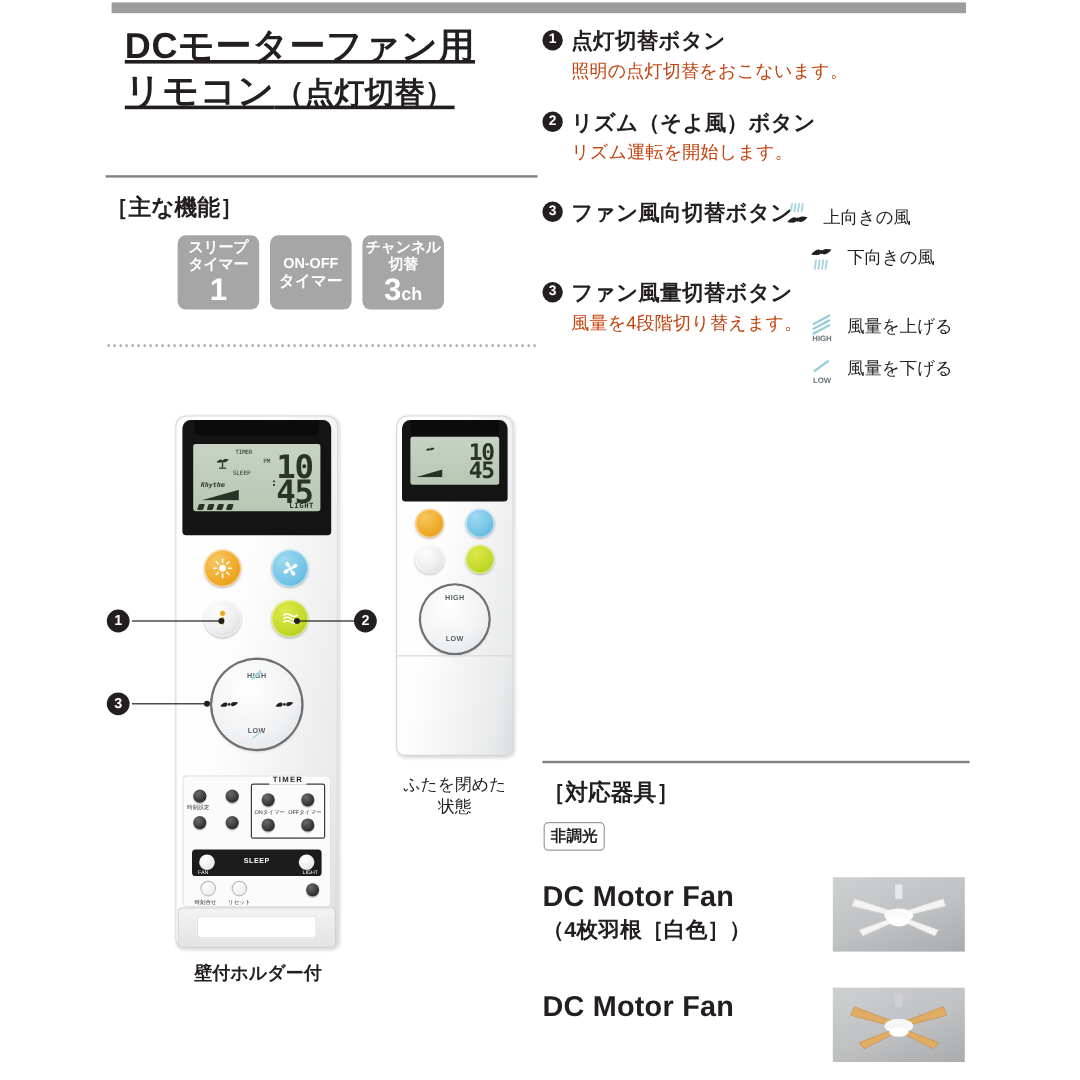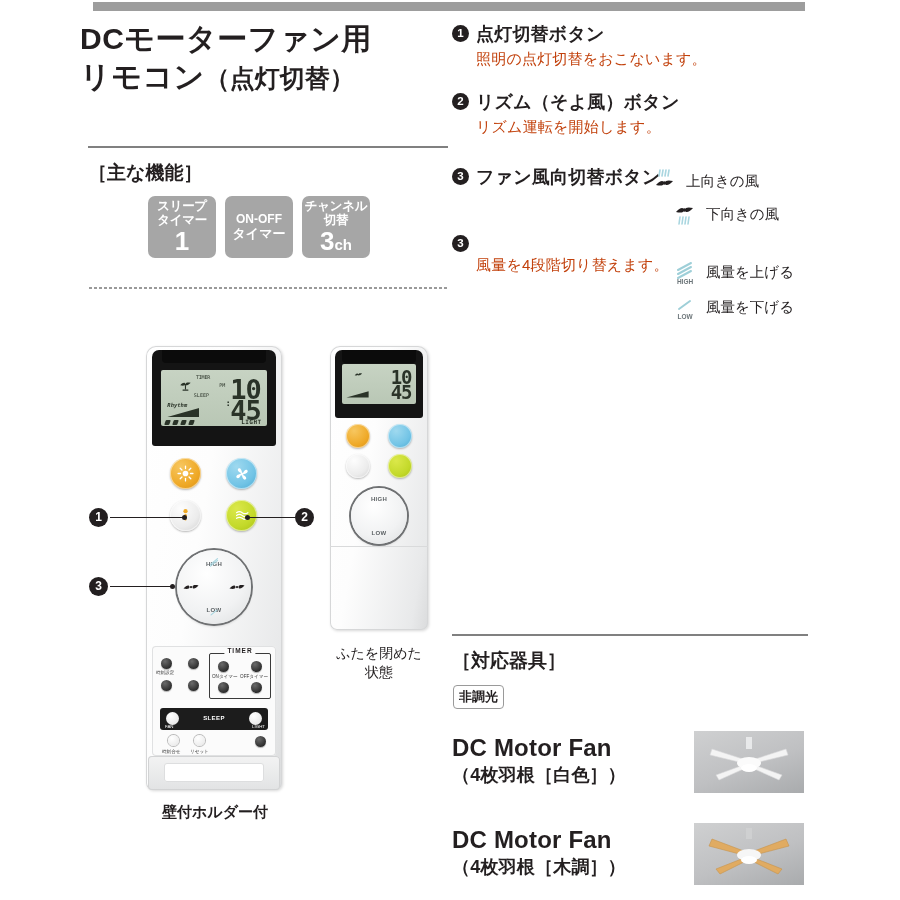--- a/index.html
+++ b/index.html
@@ -13,23 +13,23 @@
   .page { position: relative; width: 900px; height: 900px; }
 
   
   .topbar {
     position: absolute; left: 93px; top: 2px;
     width: 712px; height: 9px; background: #9d9d9d;
   }
 
   
   .title {
-    position: absolute; left: 80px; top: 20px; width: 360px;
+    position: absolute; left: 104px; top: 20px; width: 360px;
     font-size: 30px; font-weight: 700; line-height: 1.27;
-    letter-spacing: .5px; color: #231f20;
+    letter-spacing: .5px; color: #231f20; text-decoration: underline;
   }
   .title .sub { font-size: 25px; font-weight: 700; letter-spacing: 0; }
 
   .rule-solid {
     position: absolute; left: 88px; width: 360px;
     height: 2px; background: #808080;
   }
   .rule-solid.r1 { top: 146px; }
 
   .rule-dotted {
@@ -312,20 +312,21 @@
   <div class="feat f3">
     <div class="row">
       <span class="num">3</span>
       <span class="hd">ファン風向切替ボタン</span>
     </div>
   </div>
 
   <div class="feat f4">
     <div class="row">
       <span class="num">3</span>
+      <span class="hd">ファン風量切替ボタン</span>
     </div>
     <div class="desc">風量を4段階切り替えます。</div>
   </div>
 
   <div class="legend lg-up">
     <span class="ico">
       <svg viewBox="0 0 26 26" width="26" height="26">
         <g stroke="#a9d6e0" stroke-width="1.6" stroke-linecap="round">
           <line x1="8" y1="2" x2="7" y2="8"></line>
             <line x1="11" y1="2" x2="10" y2="8"></line>
@@ -600,21 +601,20 @@
         <path d="M55 32 L88 44 L85 49 L56 36 Z"></path>
       </g>
       <rect x="52" y="6" width="6" height="12" fill="#e8e9ea"></rect>
       <ellipse cx="55" cy="32" rx="12" ry="6" fill="#fbfbfb"></ellipse>
       <ellipse cx="55" cy="37" rx="8" ry="4" fill="#ffffff"></ellipse>
     </svg>
   </div>
 
   <div class="prod p2">
     <div class="nm">DC Motor Fan</div>
-    <div class="vr">（4枚羽根［木調］）</div>
   </div>
   <div class="thumb t2">
     <svg viewBox="0 0 110 62" width="110" height="62">
       <g fill="#e0ab62" stroke="#c8934c" stroke-width="0.6">
         <path d="M55 30 L18 16 L15 23 L53 33 Z"></path>
         <path d="M55 30 L92 16 L95 23 L57 33 Z"></path>
         <path d="M55 33 L22 46 L26 51 L54 37 Z"></path>
         <path d="M55 33 L88 46 L84 51 L56 37 Z"></path>
       </g>
       <rect x="52" y="5" width="6" height="11" fill="#cfd0d1"></rect>

